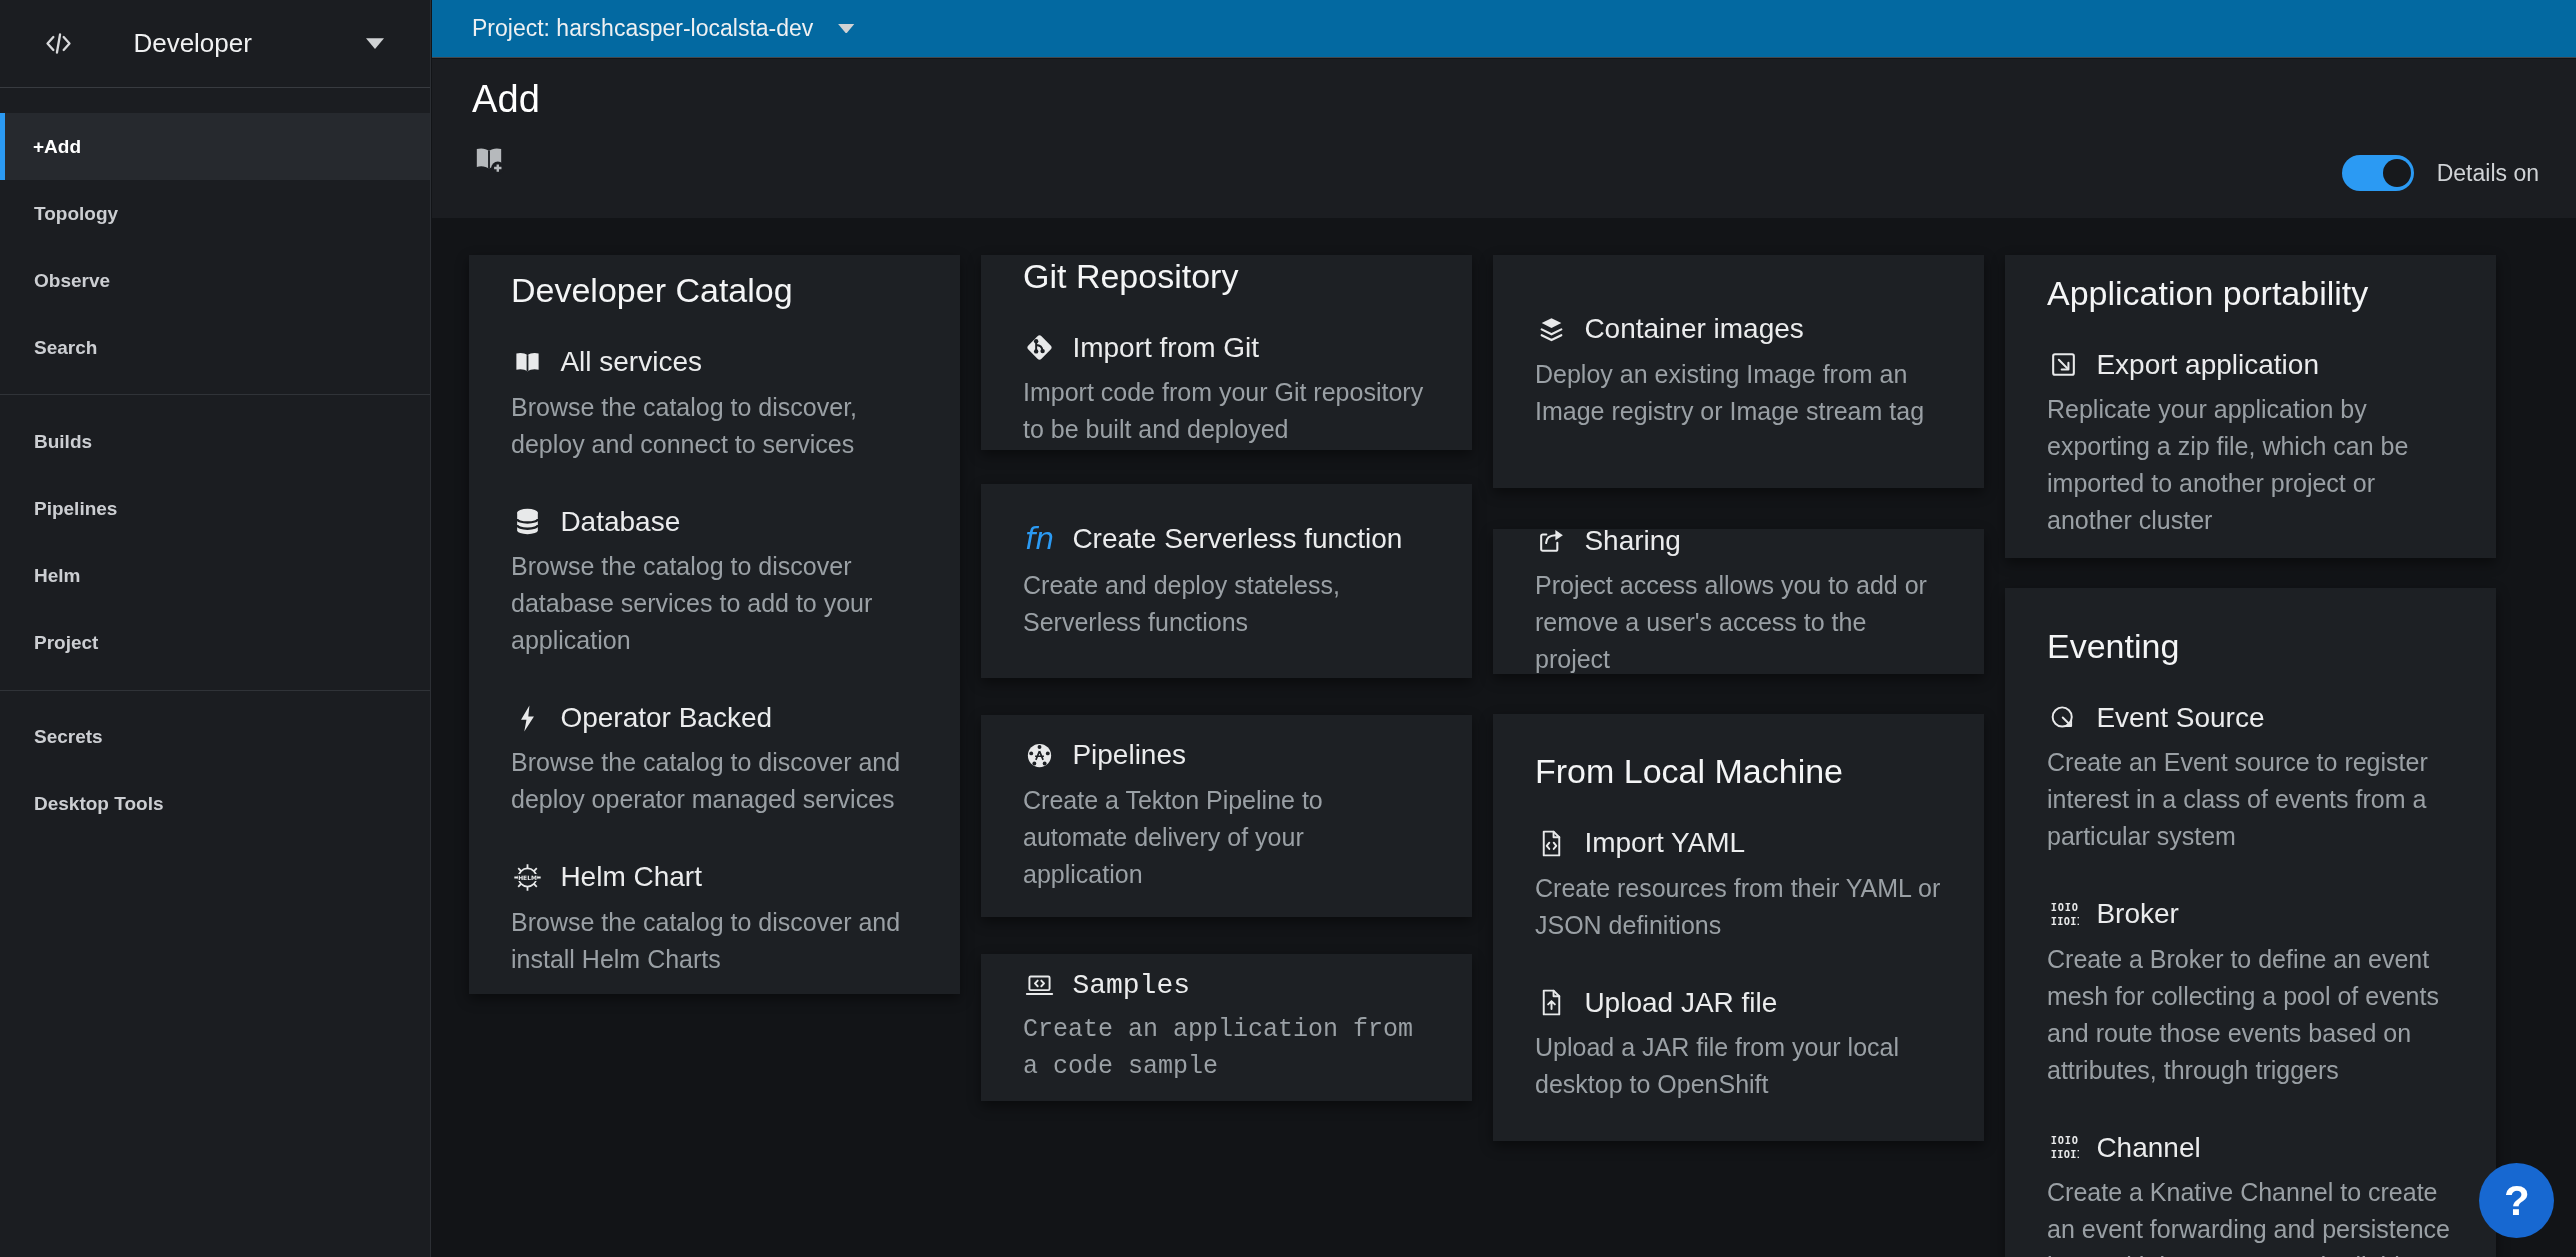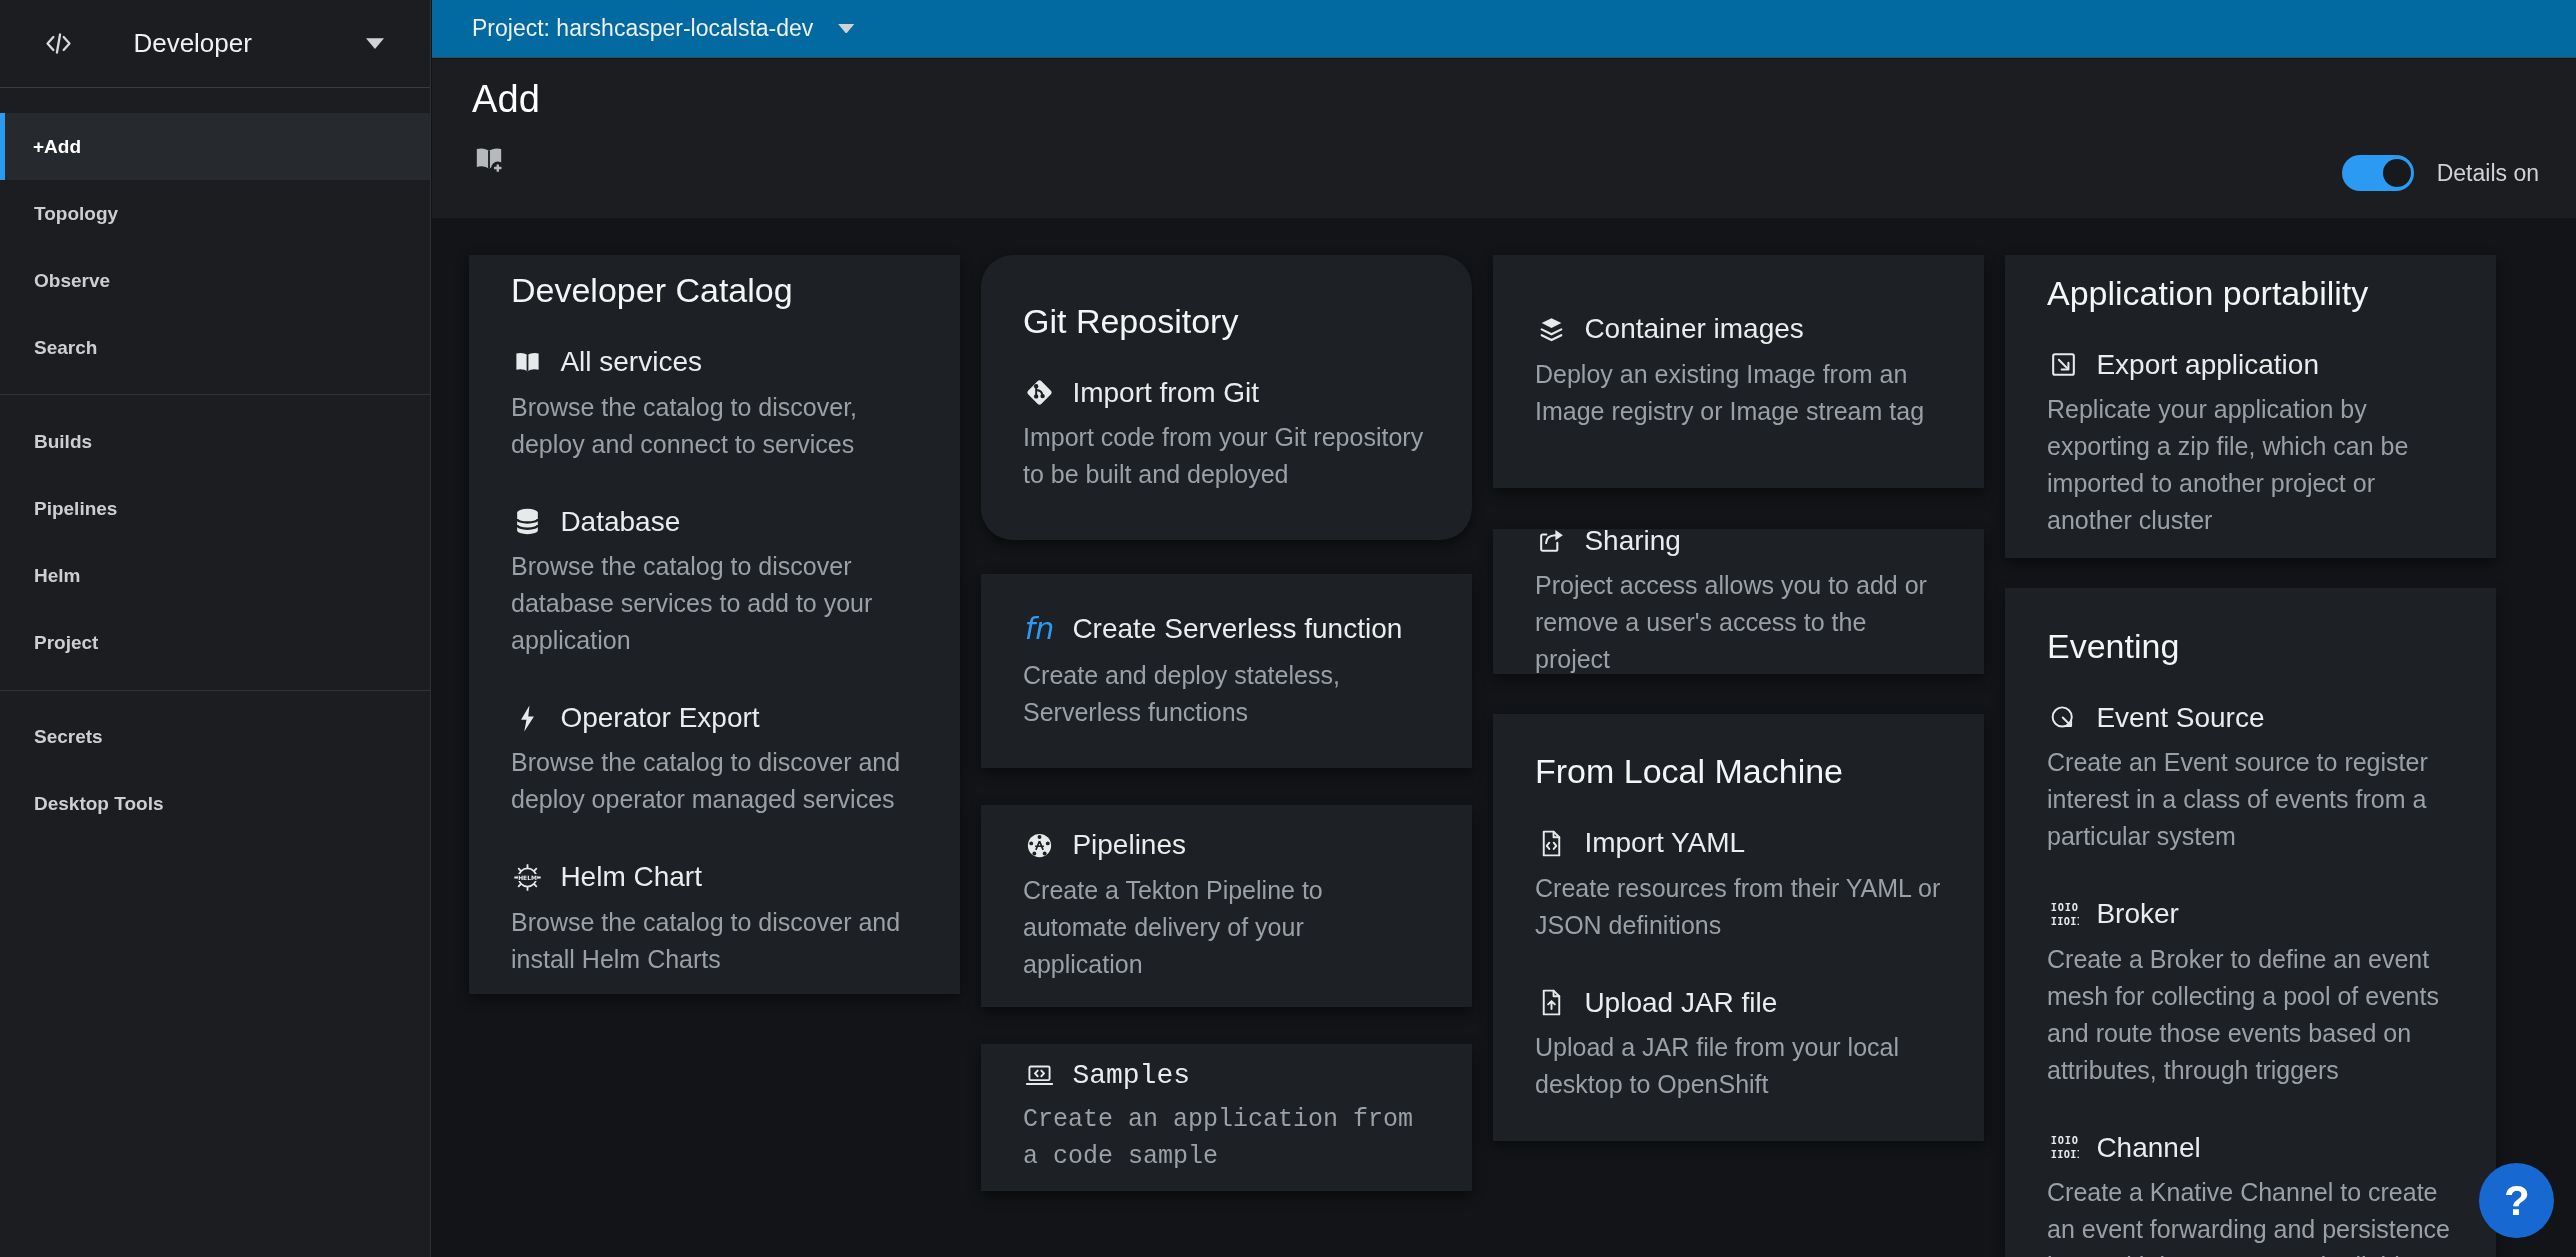--- a/index.html
+++ b/index.html
@@ -165,21 +165,21 @@
         </div>
         <p class="item-desc">Browse the catalog to discover database services to add to your application</p>
       </div>
           <div class="item">
         <div class="item-head">
           <span class="icon">
                 <svg viewBox="0 0 24 24">
                   <path d="M13.5 2 L7 13 h4.2 L9.5 22 L17 10.5 h-4.4 Z" fill="#e8e9ea"></path>
                 </svg>
               </span>
-          <span class="item-title">Operator Export</span>
+          <span class="item-title">Operator Backed</span>
         </div>
         <p class="item-desc">Browse the catalog to discover and deploy operator managed services</p>
       </div>
           <div class="item">
         <div class="item-head">
           <span class="icon">
                 <svg viewBox="0 0 24 24">
                   <g stroke="#e8e9ea" stroke-width="1.4">
                     <circle cx="12" cy="12" r="7" fill="none"></circle>
                     <path d="M12 1.8 V5 M12 19 V22.2 M1.8 12 H5 M19 12 H22.2 M4.8 4.8 L7 7 M17 17 L19.2 19.2 M19.2 4.8 L17 7 M7 17 L4.8 19.2"></path>
@@ -188,21 +188,21 @@
                   <text x="12" y="13.7" font-size="4.6" text-anchor="middle" fill="#e8e9ea" font-family="DejaVu Sans,sans-serif" font-weight="bold">HELM</text>
                 </svg>
               </span>
           <span class="item-title">Helm Chart</span>
         </div>
         <p class="item-desc">Browse the catalog to discover and install Helm Charts</p>
       </div>
         </section>
       </div>
       <div class="col">
-        <section class="card" style="height: 285px; margin-bottom: 34px; border-radius: 32px;">
+        <section class="card" style="height: 195px; margin-bottom: 34px;">
           <h2 class="card-title">Git Repository</h2>
           <div class="item">
         <div class="item-head">
           <span class="icon">
                 <svg viewBox="0 0 24 24">
                   <g transform="rotate(45 12 12)">
                     <rect x="4.8" y="4.8" width="14.4" height="14.4" rx="2.2" fill="#e8e9ea"></rect>
                   </g>
                   <path d="M9.4 7.4 V14.6" stroke="#1d2024" stroke-width="1.5"></path>
                   <path d="M9.4 10 c3 .2 4.7 1.7 4.9 4.4" stroke="#1d2024" stroke-width="1.5" fill="none"></path>

